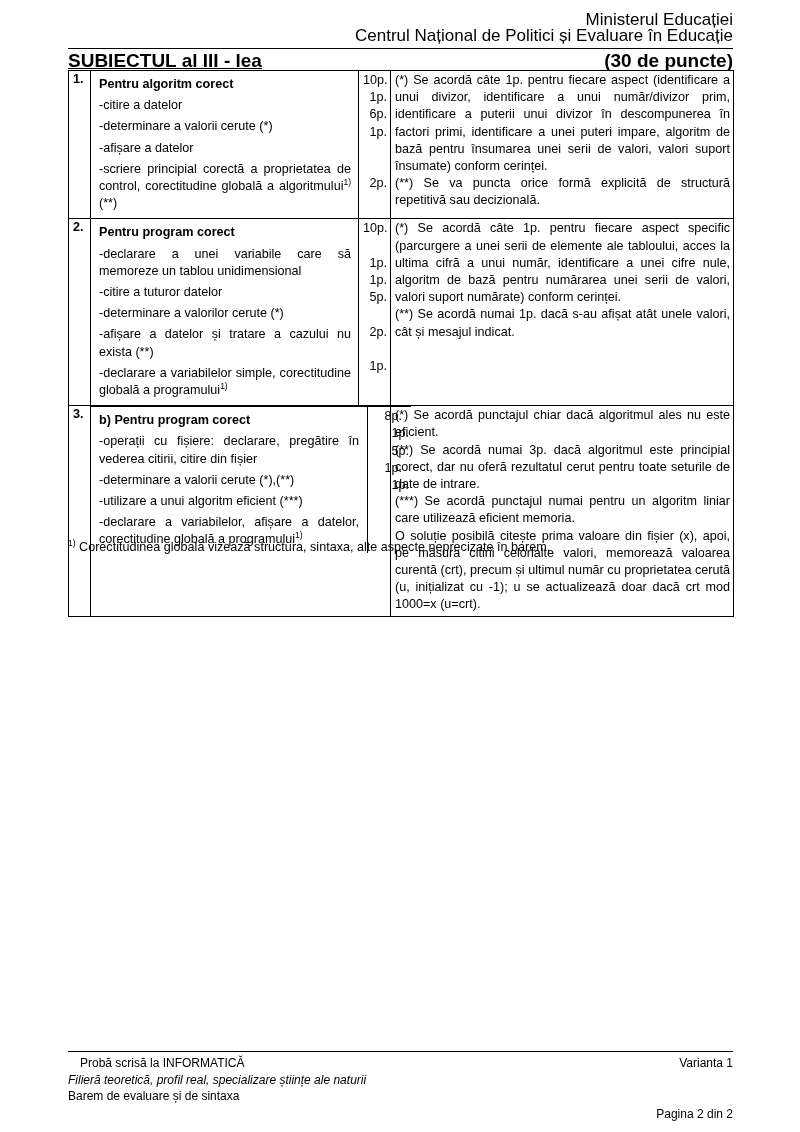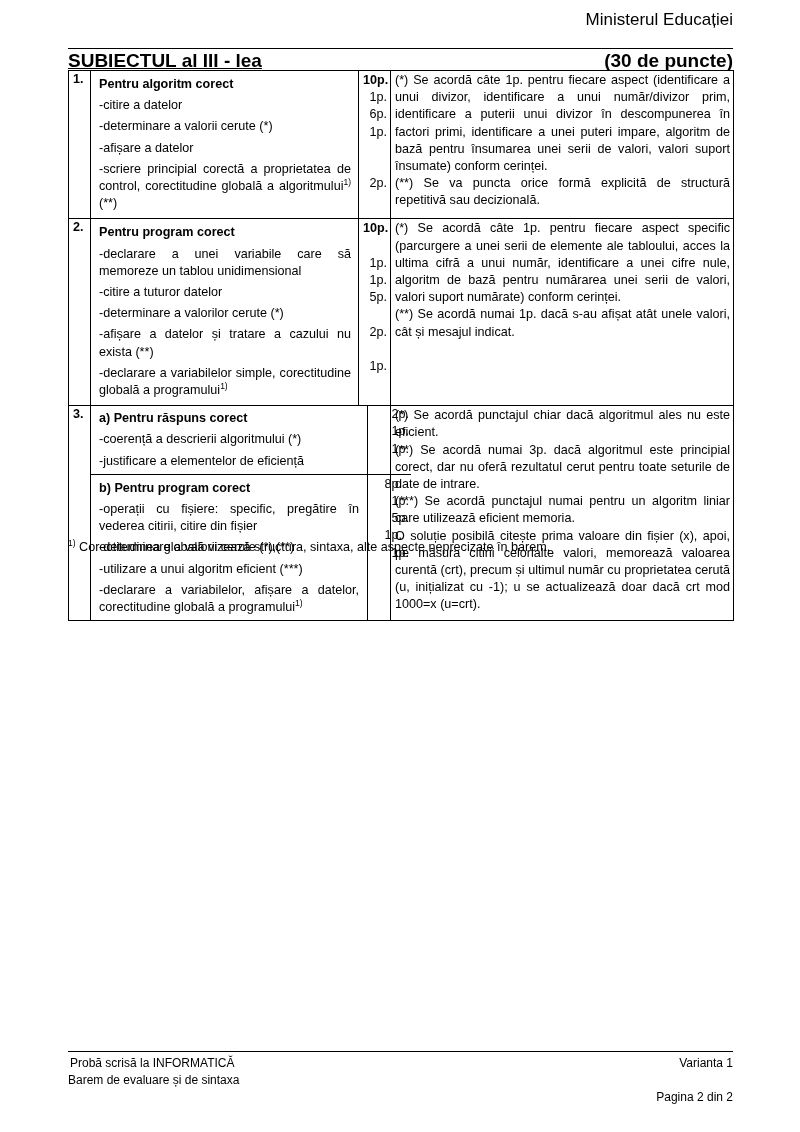--- a/index.html
+++ b/index.html
@@ -86,21 +86,21 @@
     text-align: left;
     font-weight: bold;
     padding-left: 4px;
     font-size: 12.6px;
   }
   .cell-pts {
     text-align: right;
     padding-right: 4px;
   }
   .cell-pts .pt { display: block; line-height: 17.2px; }
-  .cell-pts .pt.b { font-weight: bold; }
+  .cell-pts .pt.b { font-weight: normal; }
   .cell-pts .pt.blank { visibility: hidden; }
 
   .cell-body { line-height: 17.2px; }
   .cell-body .ttl { font-weight: bold; }
   .cell-body .j-last { text-align: justify; text-align-last: left; }
   .cell-body p { margin: 4px; }
 
   .cell-note {
     line-height: 17.2px;
     text-align: justify;
@@ -145,33 +145,34 @@
   }
   .footer {
     position: absolute;
     left: 68px;
     top: 1055px;
     width: 665px;
     font-size: 12px;
     line-height: 16.5px;
   }
   .footer .row1 { position: relative; height: 16.5px; }
-  .footer .row1 .l { position: absolute; left: 2px; top: 0; }
+  .footer .row1 .l { position: absolute; left: 12px; top: 0; }
   .footer .row1 .r { position: absolute; right: 0; top: 0; }
   .footer .row2 { font-style: italic; }
   .footer .row3 { }
   .footer .row4 { text-align: right; margin-top: 1px; }
 </style>
 </head>
 <body>
 
 <div class="page">
 
   <div class="doc-header">
     <div>Ministerul Educației</div>
+    <div>Centrul Național de Politici și Evaluare în Educație</div>
   </div>
   <div class="header-rule"></div>
 
   <div class="subject-bar">
     <span class="left">SUBIECTUL al III - lea</span>
     <span class="right">(30 de puncte)</span>
   </div>
 
   <table class="barem-table">
     <colgroup>
@@ -231,36 +232,24 @@
           <p>(*) Se acordă câte 1p. pentru fiecare aspect specific (parcurgere a unei serii de elemente ale tabloului, acces la ultima cifră a unui număr, identificare a unei cifre nule, algoritm de bază pentru numărarea unei serii de valori, valori suport numărate) conform cerinței.</p>
           <p class="last">(**) Se acordă numai 1p. dacă s-au afișat atât unele valori, cât și mesajul indicat.</p>
         </td>
       </tr>
 
       <tr>
         <td class="cell-num">3.</td>
         <td class="cell-body" colspan="2" style="padding:0;">
           <table class="inner">
             <tbody>
-              <tr>
-                <td class="ib" style="padding-left:4px;">
-                  <p class="ttl">a) Pentru răspuns corect</p>
-                  <p>-coerență a descrierii algoritmului (*)</p>
-                  <p>-justificare a elementelor de eficiență</p>
-                </td>
-                <td class="ip">
-                  <span class="pt b">2p.</span>
-                  <span class="pt">1p.</span>
-                  <span class="pt">1p.</span>
-                </td>
-              </tr>
               <tr class="split">
                 <td class="ib" style="padding-left:4px;">
                   <p class="ttl">b) Pentru program corect</p>
-                  <p class="j-last">-operații cu fișiere: specific, pregătire în vederea citirii, citire din fișier</p>
+                  <p class="j-last">-operații cu fișiere: declarare, pregătire în vederea citirii, citire din fișier</p>
                   <p>-determinare a valorii cerute (*),(**)</p>
                   <p>-utilizare a unui algoritm eficient (***)</p>
                   <p class="j-last"><span>-declarare a variabilelor, afișare a datelor, corectitudine globală a programului</span><sup>1)</sup></p>
                 </td>
                 <td class="ip">
                   <span class="pt b">8p.</span>
                   <span class="pt blank">&nbsp;</span>
                   <span class="pt">1p.</span>
                   <span class="pt">5p.</span>
                   <span class="pt">1p.</span>
@@ -283,17 +272,18 @@
   </table>
 
   <div class="table-foot-note"><sup>1)</sup><span> Corectitudinea globală vizează structura, sintaxa, alte aspecte neprecizate în barem.</span></div>
 
   <div class="footer-rule"></div>
   <div class="footer">
     <div class="row1">
       <span class="l">Probă scrisă la INFORMATICĂ</span>
       <span class="r">Varianta 1</span>
     </div>
+    <div class="row2">Filieră teoretică, profil real, specializare științe ale naturii</div>
     <div class="row3">Barem de evaluare și de sintaxa</div>
     <div class="row4">Pagina 2 din 2</div>
   </div>
 
 </div>
 
 </body></html>

